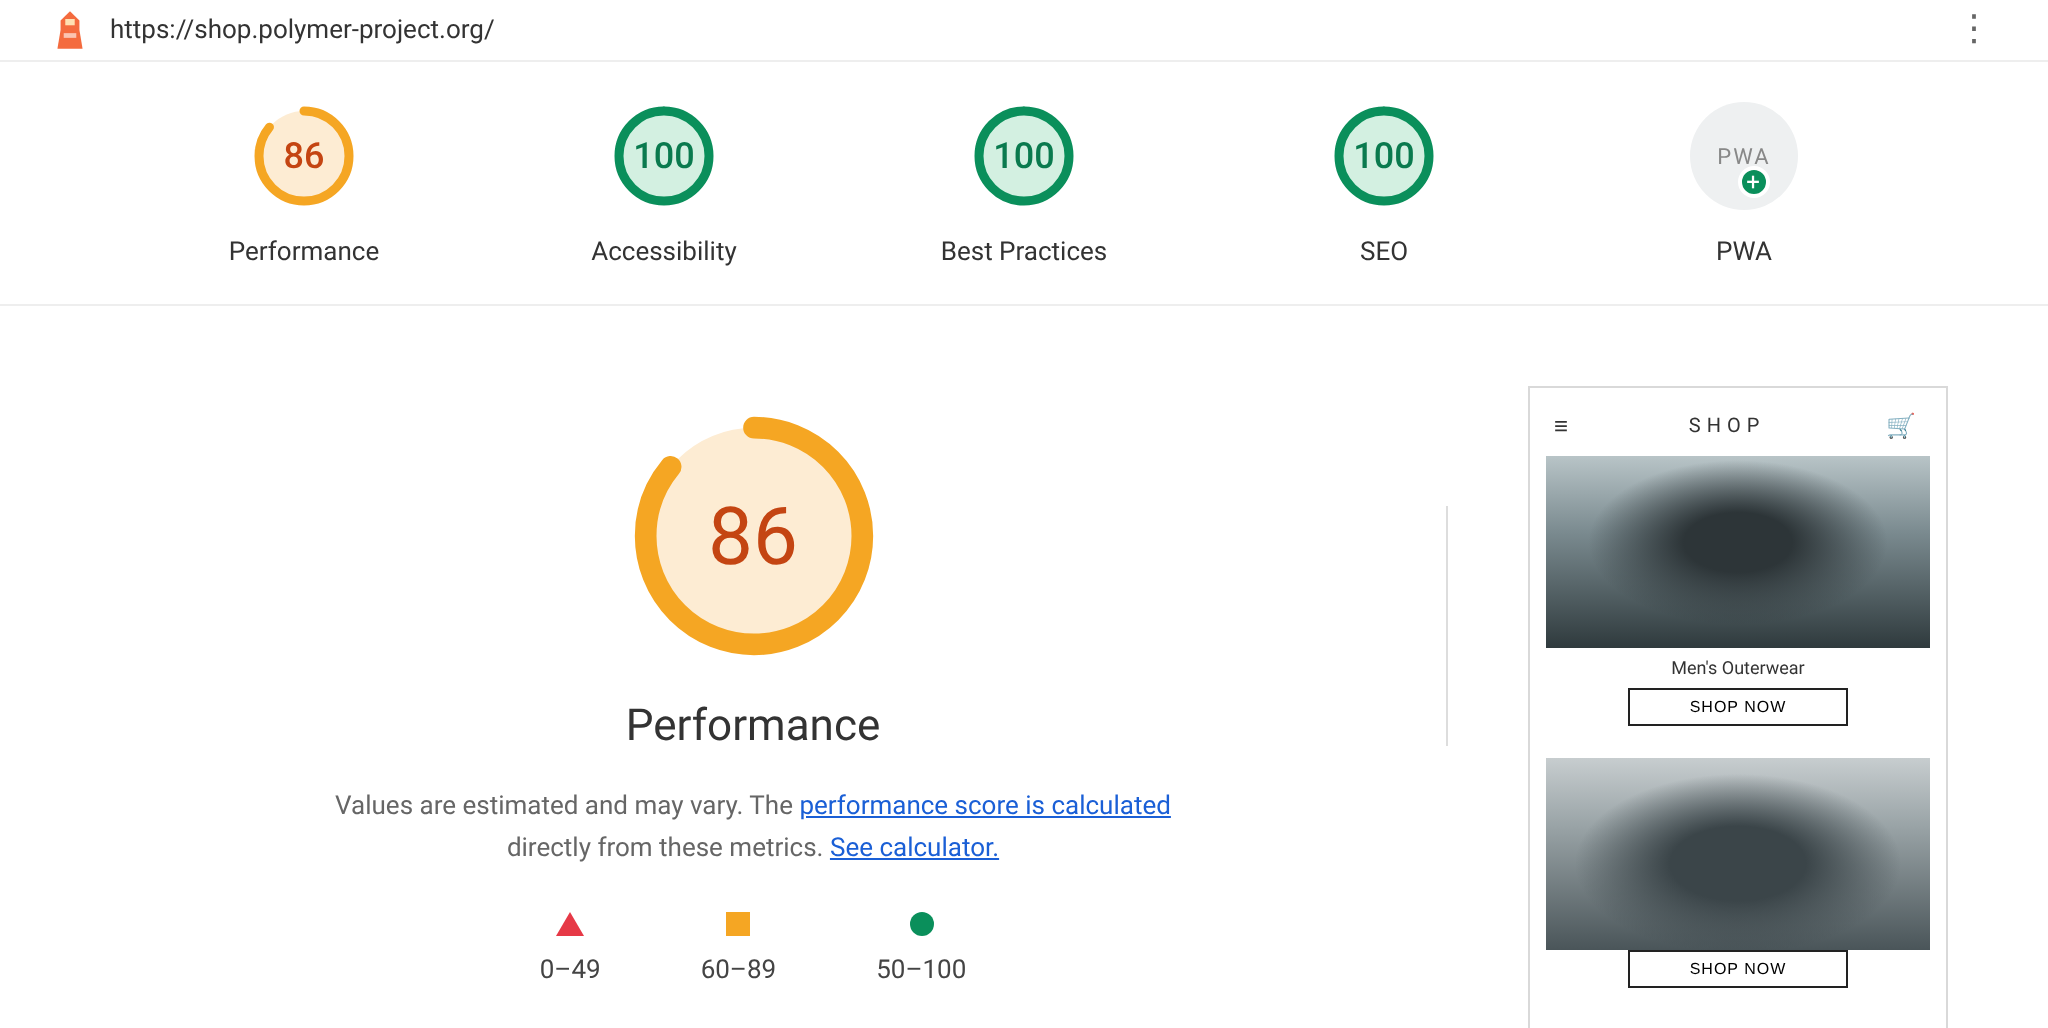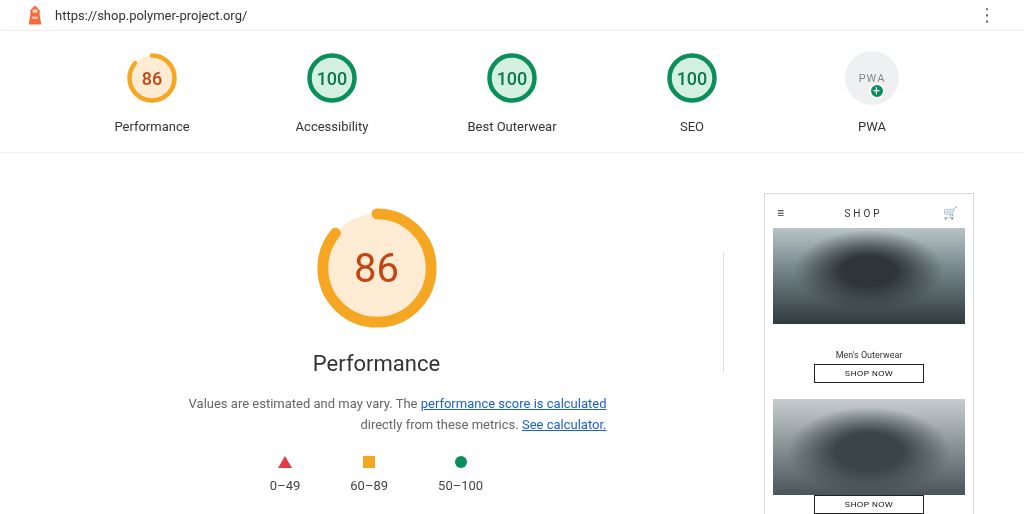--- a/index.html
+++ b/index.html
@@ -15,38 +15,38 @@
   .gauge .score { position: absolute; top: 0; left: 0; width: 100%; height: 100%; display: flex; align-items: center; justify-content: center; font-size: 18px; font-weight: 500; }
   .gauge-label { font-size: 13px; color: #333; }
   .pwa-badge { width: 54px; height: 54px; border-radius: 50%; background: #eef0f1; display: flex; align-items: center; justify-content: center; position: relative; font-size: 11px; color: #888; letter-spacing: 1px; }
   .pwa-plus { position: absolute; bottom: 6px; right: 14px; width: 16px; height: 16px; border-radius: 50%; background: #0a8f5b; color: #fff; font-size: 12px; display: flex; align-items: center; justify-content: center; border: 2px solid #fff; }
   .main { display: flex; padding: 40px 40px 0 40px; }
   .perf-col { flex: 1; display: flex; flex-direction: column; align-items: center; padding-top: 10px; }
   .big-gauge { position: relative; width: 130px; height: 130px; }
   .big-gauge svg { width: 130px; height: 130px; transform: rotate(-90deg); }
   .big-gauge .score { position: absolute; top:0; left:0; width:100%; height:100%; display:flex; align-items:center; justify-content:center; font-size: 40px; color: #c44512; }
   .perf-title { font-size: 22px; color: #333; margin-top: 18px; font-weight: 400; }
-  .perf-desc { font-size: 13px; color: #666; margin-top: 18px; text-align: right; max-width: 460px; line-height: 1.6; }
+  .perf-desc { font-size: 13px; color: #666; margin-top: 18px; text-align: center; max-width: 460px; line-height: 1.6; }
   .perf-desc a { color: #1a5fd6; text-decoration: underline; }
   .legend { display: flex; gap: 50px; margin-top: 20px; font-size: 13px; color: #444; align-items: center; }
   .legend-item { display: flex; align-items: center; gap: 10px; flex-direction: column; }
   .tri { width: 0; height: 0; border-left: 7px solid transparent; border-right: 7px solid transparent; border-bottom: 12px solid #e63946; }
   .sq { width: 12px; height: 12px; background: #f5a623; }
   .ci { width: 12px; height: 12px; border-radius: 50%; background: #0a8f5b; }
   .divider { width: 1px; background: #ddd; margin: 60px 30px 0 10px; height: 120px; }
   .preview-col { width: 230px; display: flex; justify-content: center; }
   .phone { width: 210px; border: 1px solid #d9d9d9; background: #fff; padding: 10px 8px; }
   .phone-hdr { display: flex; align-items: center; justify-content: space-between; font-size: 10px; letter-spacing: 3px; padding: 2px 4px 8px; }
   .ham { font-size: 12px; letter-spacing: 0; }
   .cart { font-size: 12px; }
   .card { margin-bottom: 8px; }
   .card-img { height: 96px; background: linear-gradient(180deg, #6f8089 0%, #3a4548 70%); position: relative; overflow: hidden; }
   .card-img.fog::before { content:""; position:absolute; inset:0; background: radial-gradient(ellipse at 50% 45%, #2d3538 20%, transparent 55%), linear-gradient(#b8c4c7, #7a8a8f 40%, #2f3a3d); }
   .card-img.hood::before { content:""; position:absolute; inset:0; background: radial-gradient(ellipse at 50% 55%, #3b4549 25%, transparent 60%), linear-gradient(#c7cdcf, #9aa4a7 35%, #4a5559); }
-  .card-cap { text-align: center; font-size: 9px; padding: 6px 0 4px; color: #333; margin-top: 20px; }
+  .card-cap { text-align: center; font-size: 9px; padding: 6px 0 4px; color: #333; }
   .shop-btn { display: block; margin: 0 auto 16px; border: 1px solid #222; font-size: 8px; padding: 4px 30px; background: #fff; letter-spacing: 0.5px; }
 </style>
 </head>
 <body>
 
 <div class="header">
   <svg class="lh-logo" viewBox="0 0 24 28">
     <path d="M12 2 L18 8 L18 14 L6 14 L6 8 Z" fill="#f46b3e"></path>
     <path d="M6 14 L18 14 L20 26 L4 26 Z" fill="#f46b3e"></path>
     <rect x="8" y="16" width="8" height="3" fill="#fff" opacity="0.6"></rect>
@@ -78,21 +78,21 @@
     <div class="gauge-label">Accessibility</div>
   </div>
   <div class="gauge-item">
     <div class="gauge">
       <svg viewBox="0 0 36 36">
         <circle cx="18" cy="18" r="15" fill="#d3f0e1"></circle>
         <circle cx="18" cy="18" r="15" fill="none" stroke="#0a8f5b" stroke-width="3" stroke-dasharray="94 94" stroke-linecap="round"></circle>
       </svg>
       <div class="score" style="color:#0a7a4e">100</div>
     </div>
-    <div class="gauge-label">Best Outerwear</div>
+    <div class="gauge-label">Best Practices</div>
   </div>
   <div class="gauge-item">
     <div class="gauge">
       <svg viewBox="0 0 36 36">
         <circle cx="18" cy="18" r="15" fill="#d3f0e1"></circle>
         <circle cx="18" cy="18" r="15" fill="none" stroke="#0a8f5b" stroke-width="3" stroke-dasharray="94 94" stroke-linecap="round"></circle>
       </svg>
       <div class="score" style="color:#0a7a4e">100</div>
     </div>
     <div class="gauge-label">SEO</div>

